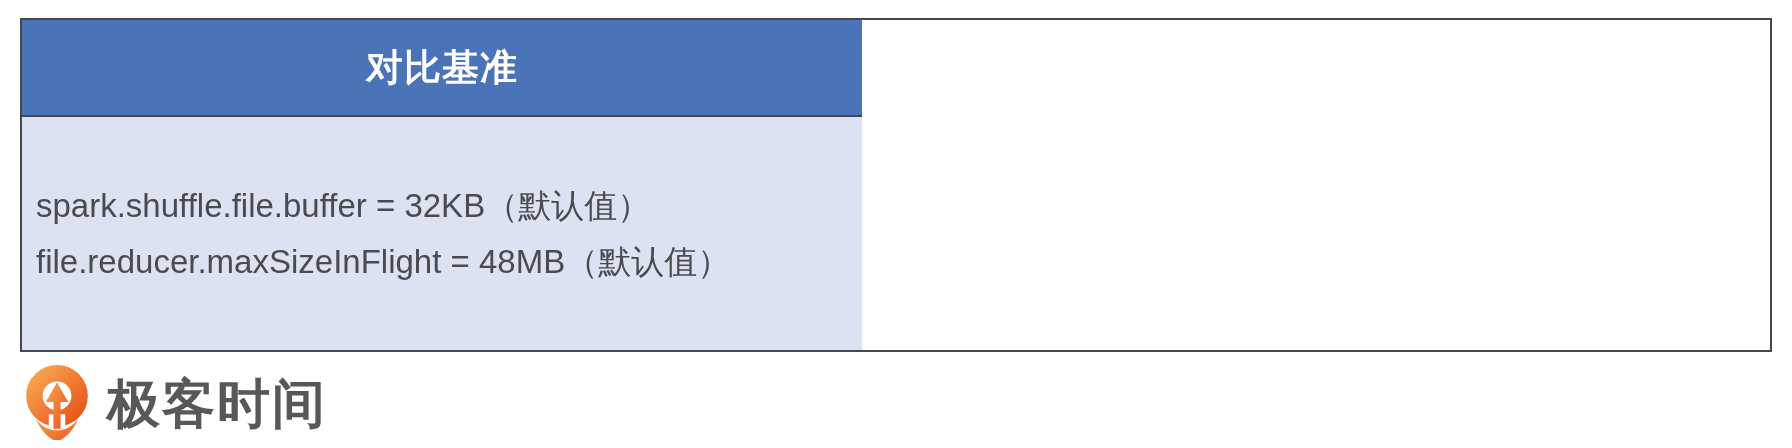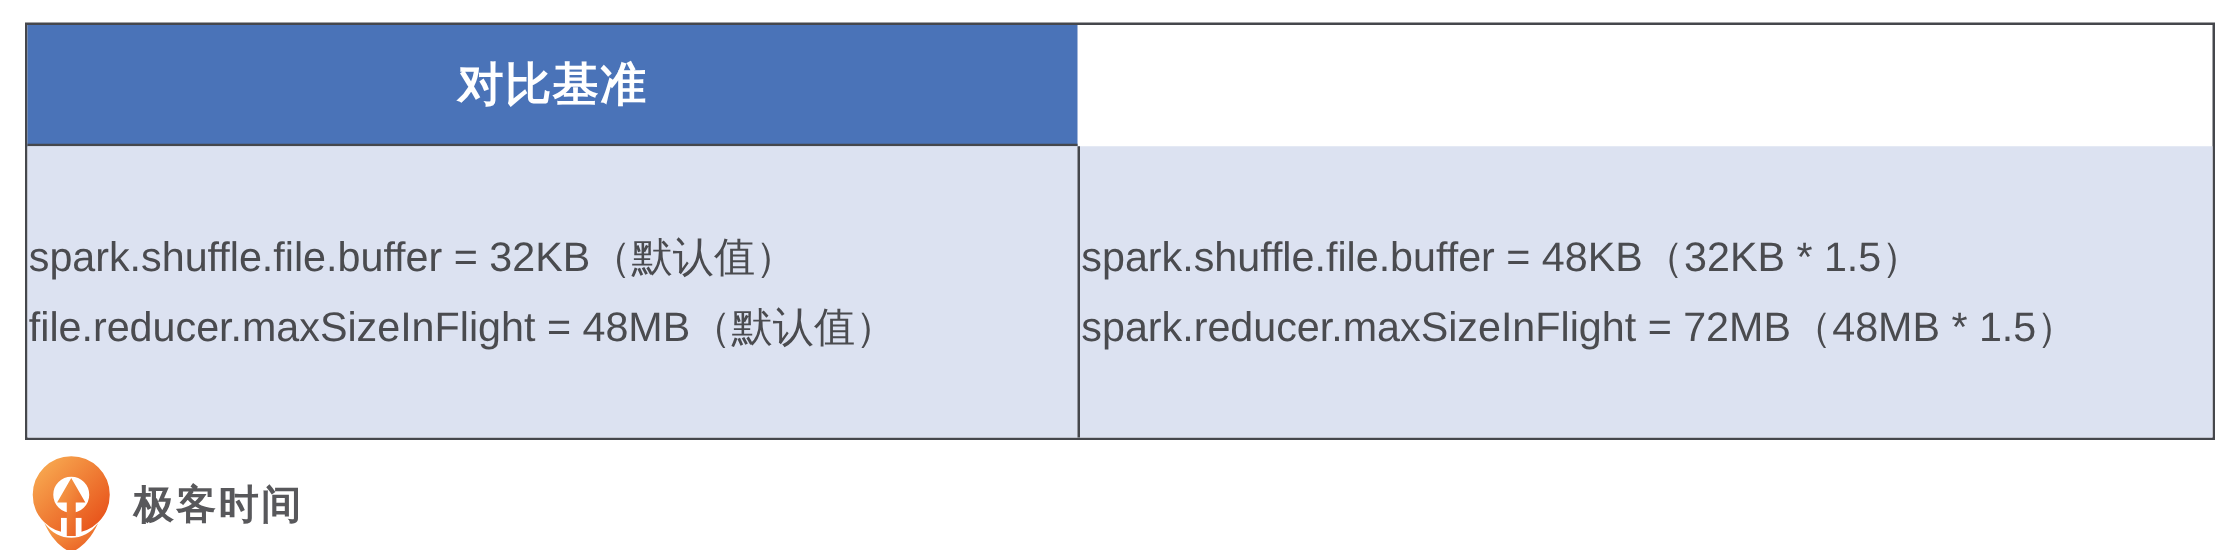--- a/index.html
+++ b/index.html
@@ -36,55 +36,51 @@
     font-size:37px;font-weight:bold;
     display:flex;align-items:center;justify-content:center;
     border-bottom:2px solid var(--border);
     letter-spacing:1px;
   }
   .body-cell{
     background:var(--body-bg);
     color:var(--cell-text);
     font-size:33px;
     display:flex;flex-direction:column;justify-content:center;
-    padding:0 1px;
+    padding:0 14px;
   }
   .cfg-line{
     line-height:1.68;
     white-space:nowrap;
   }
   .brand{
     position:absolute;left:22px;top:364px;
     display:flex;align-items:center;gap:15px;
   }
   .brand-icon{width:70px;height:76px;display:block;flex:0 0 auto;}
   .brand-icon svg{display:block;width:100%;height:100%;}
   .brand-text{
     color:var(--logo-text-color);
-    font-size:32px;font-weight:600;
+    font-size:53px;font-weight:600;
     letter-spacing:2px;
     line-height:1;
     padding-top:2px;
   }
 </style>
 </head>
 <body>
 
 <div class="cmp-table">
   <div class="t-row header-row">
     <div class="t-cell left header-cell">对比基准</div>
   </div>
   <div class="t-row body-row">
     <div class="t-cell left body-cell">
       <div class="cfg-line">spark.shuffle.file.buffer = 32KB（默认值）</div>
       <div class="cfg-line">file.reducer.maxSizeInFlight = 48MB（默认值）</div>
-    </div>
-    <div class="t-cell right body-cell">
-      <div class="cfg-line">spark.shuffle.file.buffer = 48KB（32KB * 1.5）</div>
-      <div class="cfg-line">spark.reducer.maxSizeInFlight = 72MB（48MB * 1.5）</div>
     </div>
   </div>
 </div>
 
 <div class="brand">
   <span class="brand-icon">
     <svg viewBox="0 0 68 74" xmlns="http://www.w3.org/2000/svg" aria-hidden="true">
       <defs>
         <linearGradient id="gt" x1="0" y1="0" x2="1" y2="1">
           <stop offset="0" stop-color="#f7a54e"></stop>

